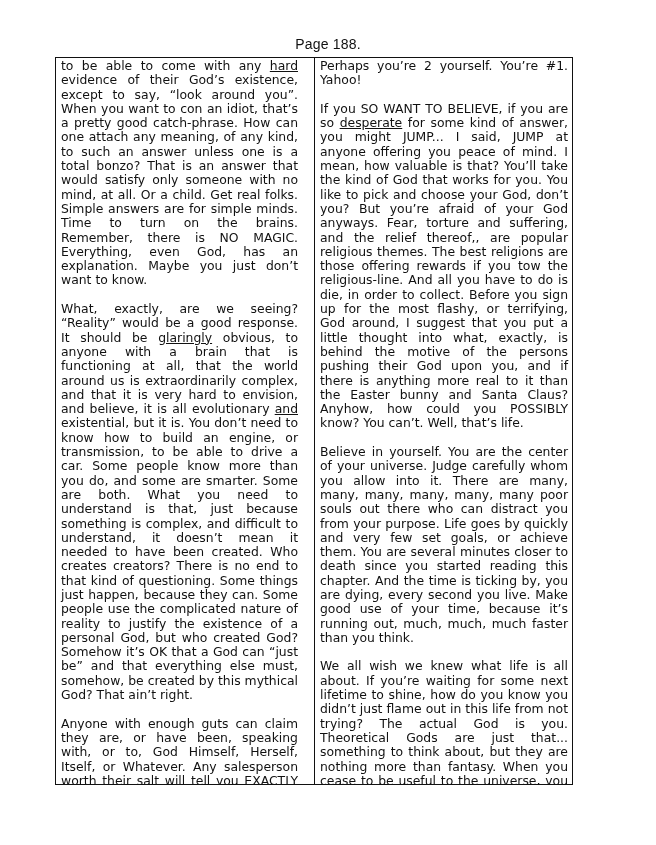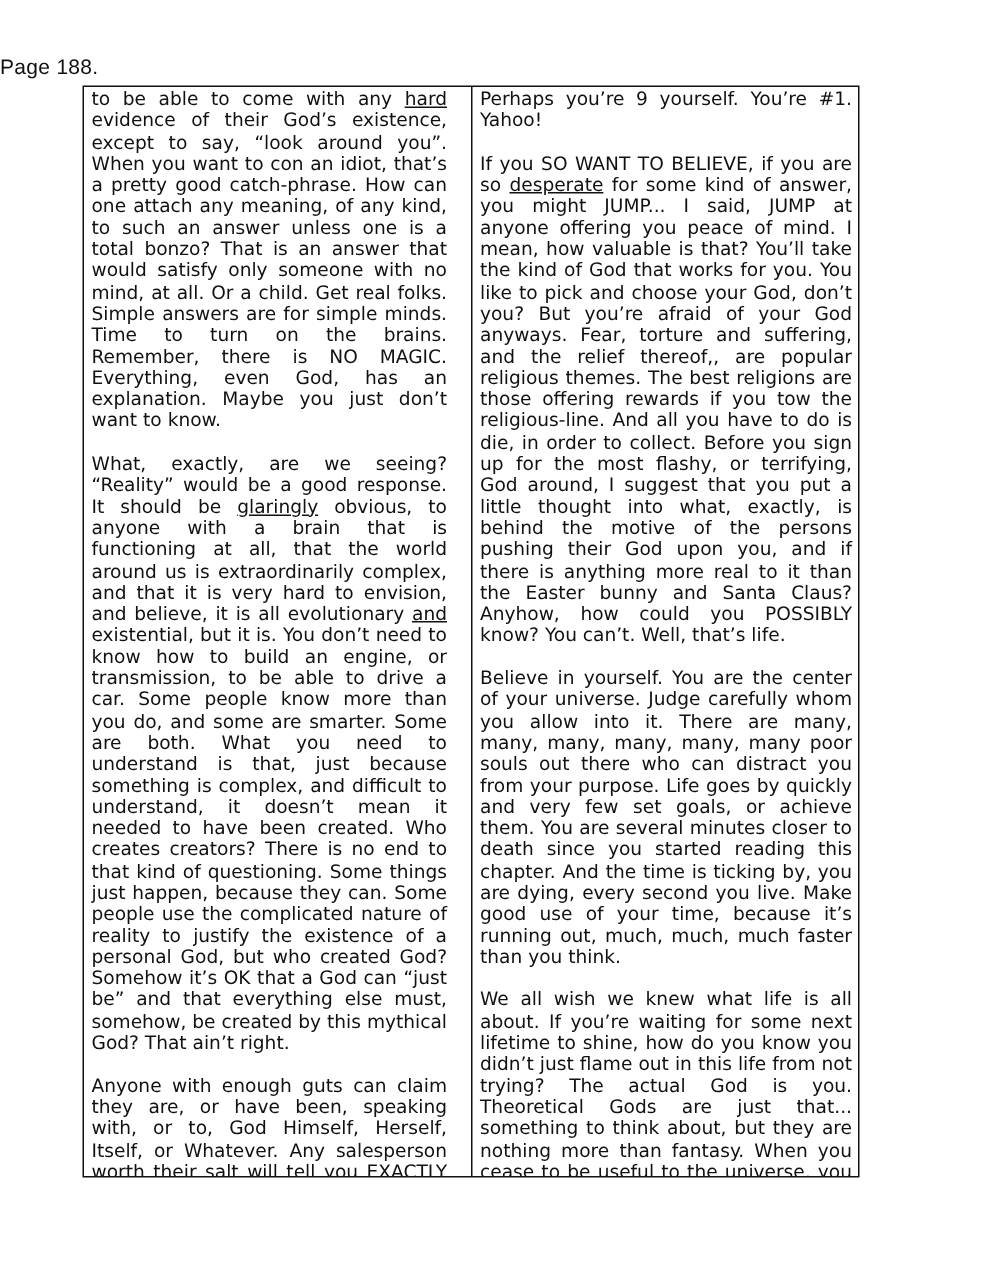--- a/index.html
+++ b/index.html
@@ -1,18 +1,18 @@
 <!DOCTYPE html>
 <html><head>
   <meta charset="utf-8">
   <style>
     html, body { margin: 0; padding: 0; background: #ffffff; }
     body { width: 656px; height: 845px; position: relative; overflow: hidden;
            font-family: "DejaVu Sans", sans-serif; color: #111; }
-    .page-title { position: absolute; top: 36px; left: 0; width: 656px; 
+    .page-title { position: absolute; top: 36px; left: 0; width: 656px; text-align: center;
                   font-size: 14px; font-family: "Liberation Sans", sans-serif; letter-spacing: 0.2px; }
     .page-table { position: absolute; left: 55px; top: 57px; width: 518px; height: 728px;
                   border: 1.5px solid #111; display: flex; box-sizing: border-box; }
     .col { box-sizing: border-box; padding: 1px 16px 0 5px; font-size: 12.4px; line-height: 14.3px;
            text-align: justify; overflow: hidden; }
     .col-left { width: 259px; border-right: 1.5px solid #111; }
     .col-right { flex: 1; padding-left: 5px; padding-right: 4px; }
     .para { margin: 0 0 14.3px 0; }
     .para:last-child { margin-bottom: 0; }
     u { text-decoration: underline; }
@@ -23,18 +23,18 @@
 
 <div class="page-title">Page 188.</div>
 
 <div class="page-table">
   <div class="col col-left">
     <p class="para"><span>to  be able to come with any </span><u>hard</u><span> evidence of their God’s existence, except to say, “look around you”.  When you want to con an idiot, that’s a pretty good catch-phrase.  How can one attach any meaning, of any kind, to such an answer  unless one is a total bonzo?  That  is an answer  that  would satisfy  only someone with no mind, at all.  Or a child.  Get real folks.  Simple answers are for simple minds.  Time to turn on the brains.  Remember, there is NO MAGIC.  Everything, even God, has an explanation.  Maybe you just  don’t  want  to  know.</span></p>
     <p class="para"><span>What, exactly, are we seeing?  “Reality” would  be  a  good  response.  It should be  </span><u>glaringly</u><span> obvious, to anyone with a brain that is functioning at all, that  the world around  us  is extraordinarily complex, and  that  it  is very hard to envision, and believe, it  is all evolutionary </span><u>and</u><span> existential, but it  is.  You  don’t  need to know how to build an engine, or  transmission,  to be able to drive a car.  Some people  know more  than you do, and some are smarter.  Some are both.  What you need  to understand  is  that,  just because something is complex,  and difficult to understand, it  doesn’t  mean it  needed to have been created.  Who creates creators?  There is no end to that kind of questioning.  Some  things  just  happen, because they can.  Some people use  the complicated  nature of reality to justify the existence of a personal God, but  who created God?  Somehow it’s OK that a God can  “just be”  and  that  everything  else must, somehow, be created by this mythical God?  That ain’t  right.</span></p>
     <p class="para"><span>Anyone with enough guts can claim they are, or  have been, speaking with, or  to, God  Himself,  Herself,  Itself,  or  Whatever.  Any salesperson worth their salt will tell you EXACTLY  what  you  want  to hear.  It’s  just  good  salesperson-ship. You don’t think the person selling you something  really cares a wit about your life, and all, do you?  Well, like they say... there’s  a  sucker  born,  every  minute.</span></p>
   </div>
   <div class="col col-right">
-    <p class="para"><span>Perhaps  you’re 9  yourself.  You’re #1. Yahoo!</span></p>
+    <p class="para"><span>Perhaps  you’re 2  yourself.  You’re #1. Yahoo!</span></p>
     <p class="para"><span>If  you  SO  WANT  TO  BELIEVE, if  you are so </span><u>desperate</u><span>  for  some  kind  of  answer,  you  might  JUMP... I said, </span><b>JUMP</b><span> at  anyone offering you peace of mind.  I mean, how  valuable is that?  You’ll  take the kind of God that works for you.  You like to pick and choose your God, don’t you?  But you’re afraid of your God anyways.  Fear, torture and suffering, and the relief thereof,, are popular  religious themes.  The  best  religions are  those offering  rewards if you tow the religious-line.  And all you have to do is die, in order to collect.  Before you sign up for the most  flashy, or terrifying, God around, I suggest  that  you put a little thought into what, exactly, is behind the motive of  the persons  pushing  their  God upon you, and  if  there  is  anything  more  real  to  it than  the  Easter bunny and Santa Claus? Anyhow, how could  you  POSSIBLY  know? You can’t.  Well, that’s life.</span></p>
     <p class="para"><span>Believe in yourself.  You are the center of your universe.  Judge carefully whom you allow   into it.   There are many, many, many, many, many, many  poor souls out there who can distract   you   from your purpose.   Life goes by quickly and very few set goals, or  achieve them.  You are several  minutes  closer  to death since you  started  reading this chapter.  And the time is ticking  by, you are dying, every second you live.  Make good use of your  time, because  it’s running out, much, much, much  faster  than you think.</span></p>
     <p class="para"><span>We all wish we knew what life is all about. If you’re waiting for some next lifetime to shine, how do you know you didn’t just flame out  in this life from not  trying? The  actual God  is you.  Theoretical Gods are  just  that... something  to  think about, but they are nothing more than fantasy.  When you cease to be useful to the universe, you will cease to exist.  What makes you so special?  Are you  just a parasite on the universe, or do you have</span></p>
   </div>
 </div>
 
 </body></html>

